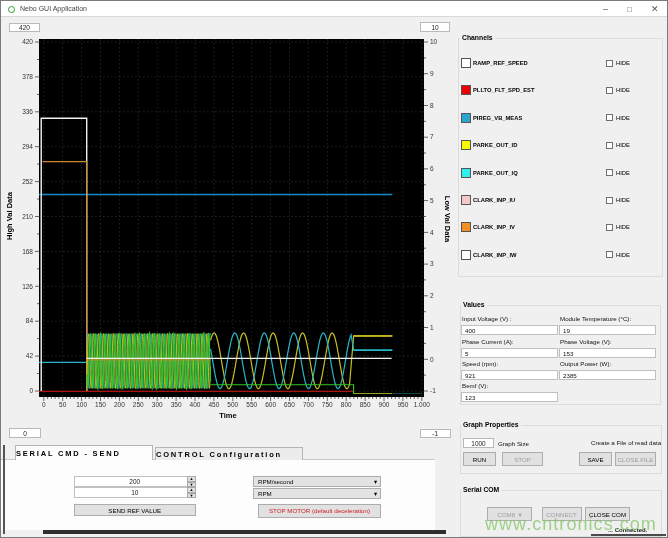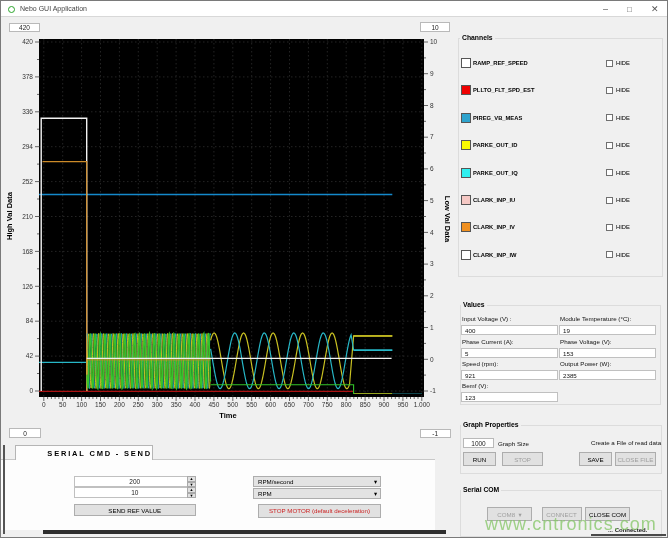--- a/index.html
+++ b/index.html
@@ -13,21 +13,21 @@
 .glab { position:absolute; font-size:6.8px; font-weight:bold; color:#000; background:#f0f0f0; padding:0 2px; }
 .chrow { position:absolute; left:460px; width:200px; height:12px; }
 .sw { position:absolute; left:0; top:0; width:10px; height:10px; border:1px solid #555; }
 .chname { position:absolute; left:12px; top:2px; font-size:5.8px; font-weight:bold; color:#000; }
 .cb { position:absolute; left:145px; top:1.5px; width:7px; height:7px; background:#fff; border:1px solid #707070; }
 .hide { position:absolute; left:155px; top:2px; font-size:5.8px; color:#000; }
 .flab { position:absolute; font-size:6.2px; color:#111; }
 .fbox { position:absolute; width:97px; height:10px; background:#fff; border:1px solid #c0c0c0; font-size:6.2px; color:#111; padding-left:3px; line-height:9px; }
 .btn { position:absolute; background:#e1e1e1; border:1px solid #adadad; font-size:6.2px; color:#000; text-align:center; }
 .btn.dis { color:#9e9e9e; }
-.tab { position:absolute; font-size:7.5px; font-weight:bold; text-align:right; letter-spacing:1.8px; white-space:nowrap; overflow:hidden; }
+.tab { position:absolute; font-size:7.5px; font-weight:bold; text-align:left; letter-spacing:1.8px; white-space:nowrap; overflow:hidden; }
 #watermark { position:absolute; left:484px; top:512.5px; width:190px; font-size:18px; color:rgba(135,198,105,0.78); letter-spacing:1.05px; }
 </style></head>
 <body>
 <div id="win">
   <div id="titlebar">
     <div id="ticon"></div>
     <div id="ttext">Nebo GUI Application</div>
     <div class="wbtn" style="left:602px">–</div>
     <div class="wbtn" style="left:626px;font-size:8px;top:4px">□</div>
     <div class="wbtn" style="left:650px">✕</div>
@@ -368,20 +368,21 @@
   <div class="btn dis" style="left:614px;top:451px;width:41px;height:14px;line-height:13px;">CLOSE FILE</div>
 
   <div class="grp" style="left:459px;top:489px;width:202px;height:47px;"></div>
   <div class="glab" style="left:460px;top:485px;">Serial COM</div>
   <div class="btn dis" style="left:486px;top:505.5px;width:45px;height:14px;line-height:13px;">COM8&nbsp;&nbsp;▾</div>
   <div class="btn dis" style="left:540.5px;top:505.5px;width:40px;height:14px;line-height:13px;">CONNECT</div>
   <div class="btn" style="left:584px;top:505.5px;width:45px;height:14px;line-height:13px;">CLOSE COM</div>
 
   <div style="position:absolute;left:0px;top:458px;width:434px;height:71px;background:#fdfdfd;border-top:1px solid #c8c8c8;"></div>
   <div class="tab" style="left:14px;top:444px;width:138px;height:15px;background:#fdfdfd;border:1px solid #b5b5b5;border-bottom:none;line-height:15px;">SERIAL CMD - SEND</div>
+  <div class="tab" style="left:154px;top:446px;width:148px;height:13px;background:#ececec;border:1px solid #b5b5b5;border-bottom:none;line-height:13px;">CONTROL Configuration</div>
 
   <div class="ibox" style="left:72.5px;top:475px;width:122.5px;height:11px;line-height:10px;border-color:#c0c0c0;">200</div>
   <div class="ibox" style="left:72.5px;top:486px;width:122.5px;height:11px;line-height:10px;border-color:#c0c0c0;">10</div>
   <div style="position:absolute;left:186px;top:475px;width:9px;height:22px;">
     <div style="height:5.5px;background:#e1e1e1;border:1px solid #aaa;font-size:4px;text-align:center;line-height:4px;">▲</div>
     <div style="height:5.5px;background:#e1e1e1;border:1px solid #aaa;font-size:4px;text-align:center;line-height:4px;">▼</div>
     <div style="height:5.5px;background:#e1e1e1;border:1px solid #aaa;font-size:4px;text-align:center;line-height:4px;">▲</div>
     <div style="height:5.5px;background:#e1e1e1;border:1px solid #aaa;font-size:4px;text-align:center;line-height:4px;">▼</div>
   </div>
   <div class="btn" style="left:72.5px;top:503px;width:122.5px;height:12px;line-height:11px;">SEND REF VALUE</div>

